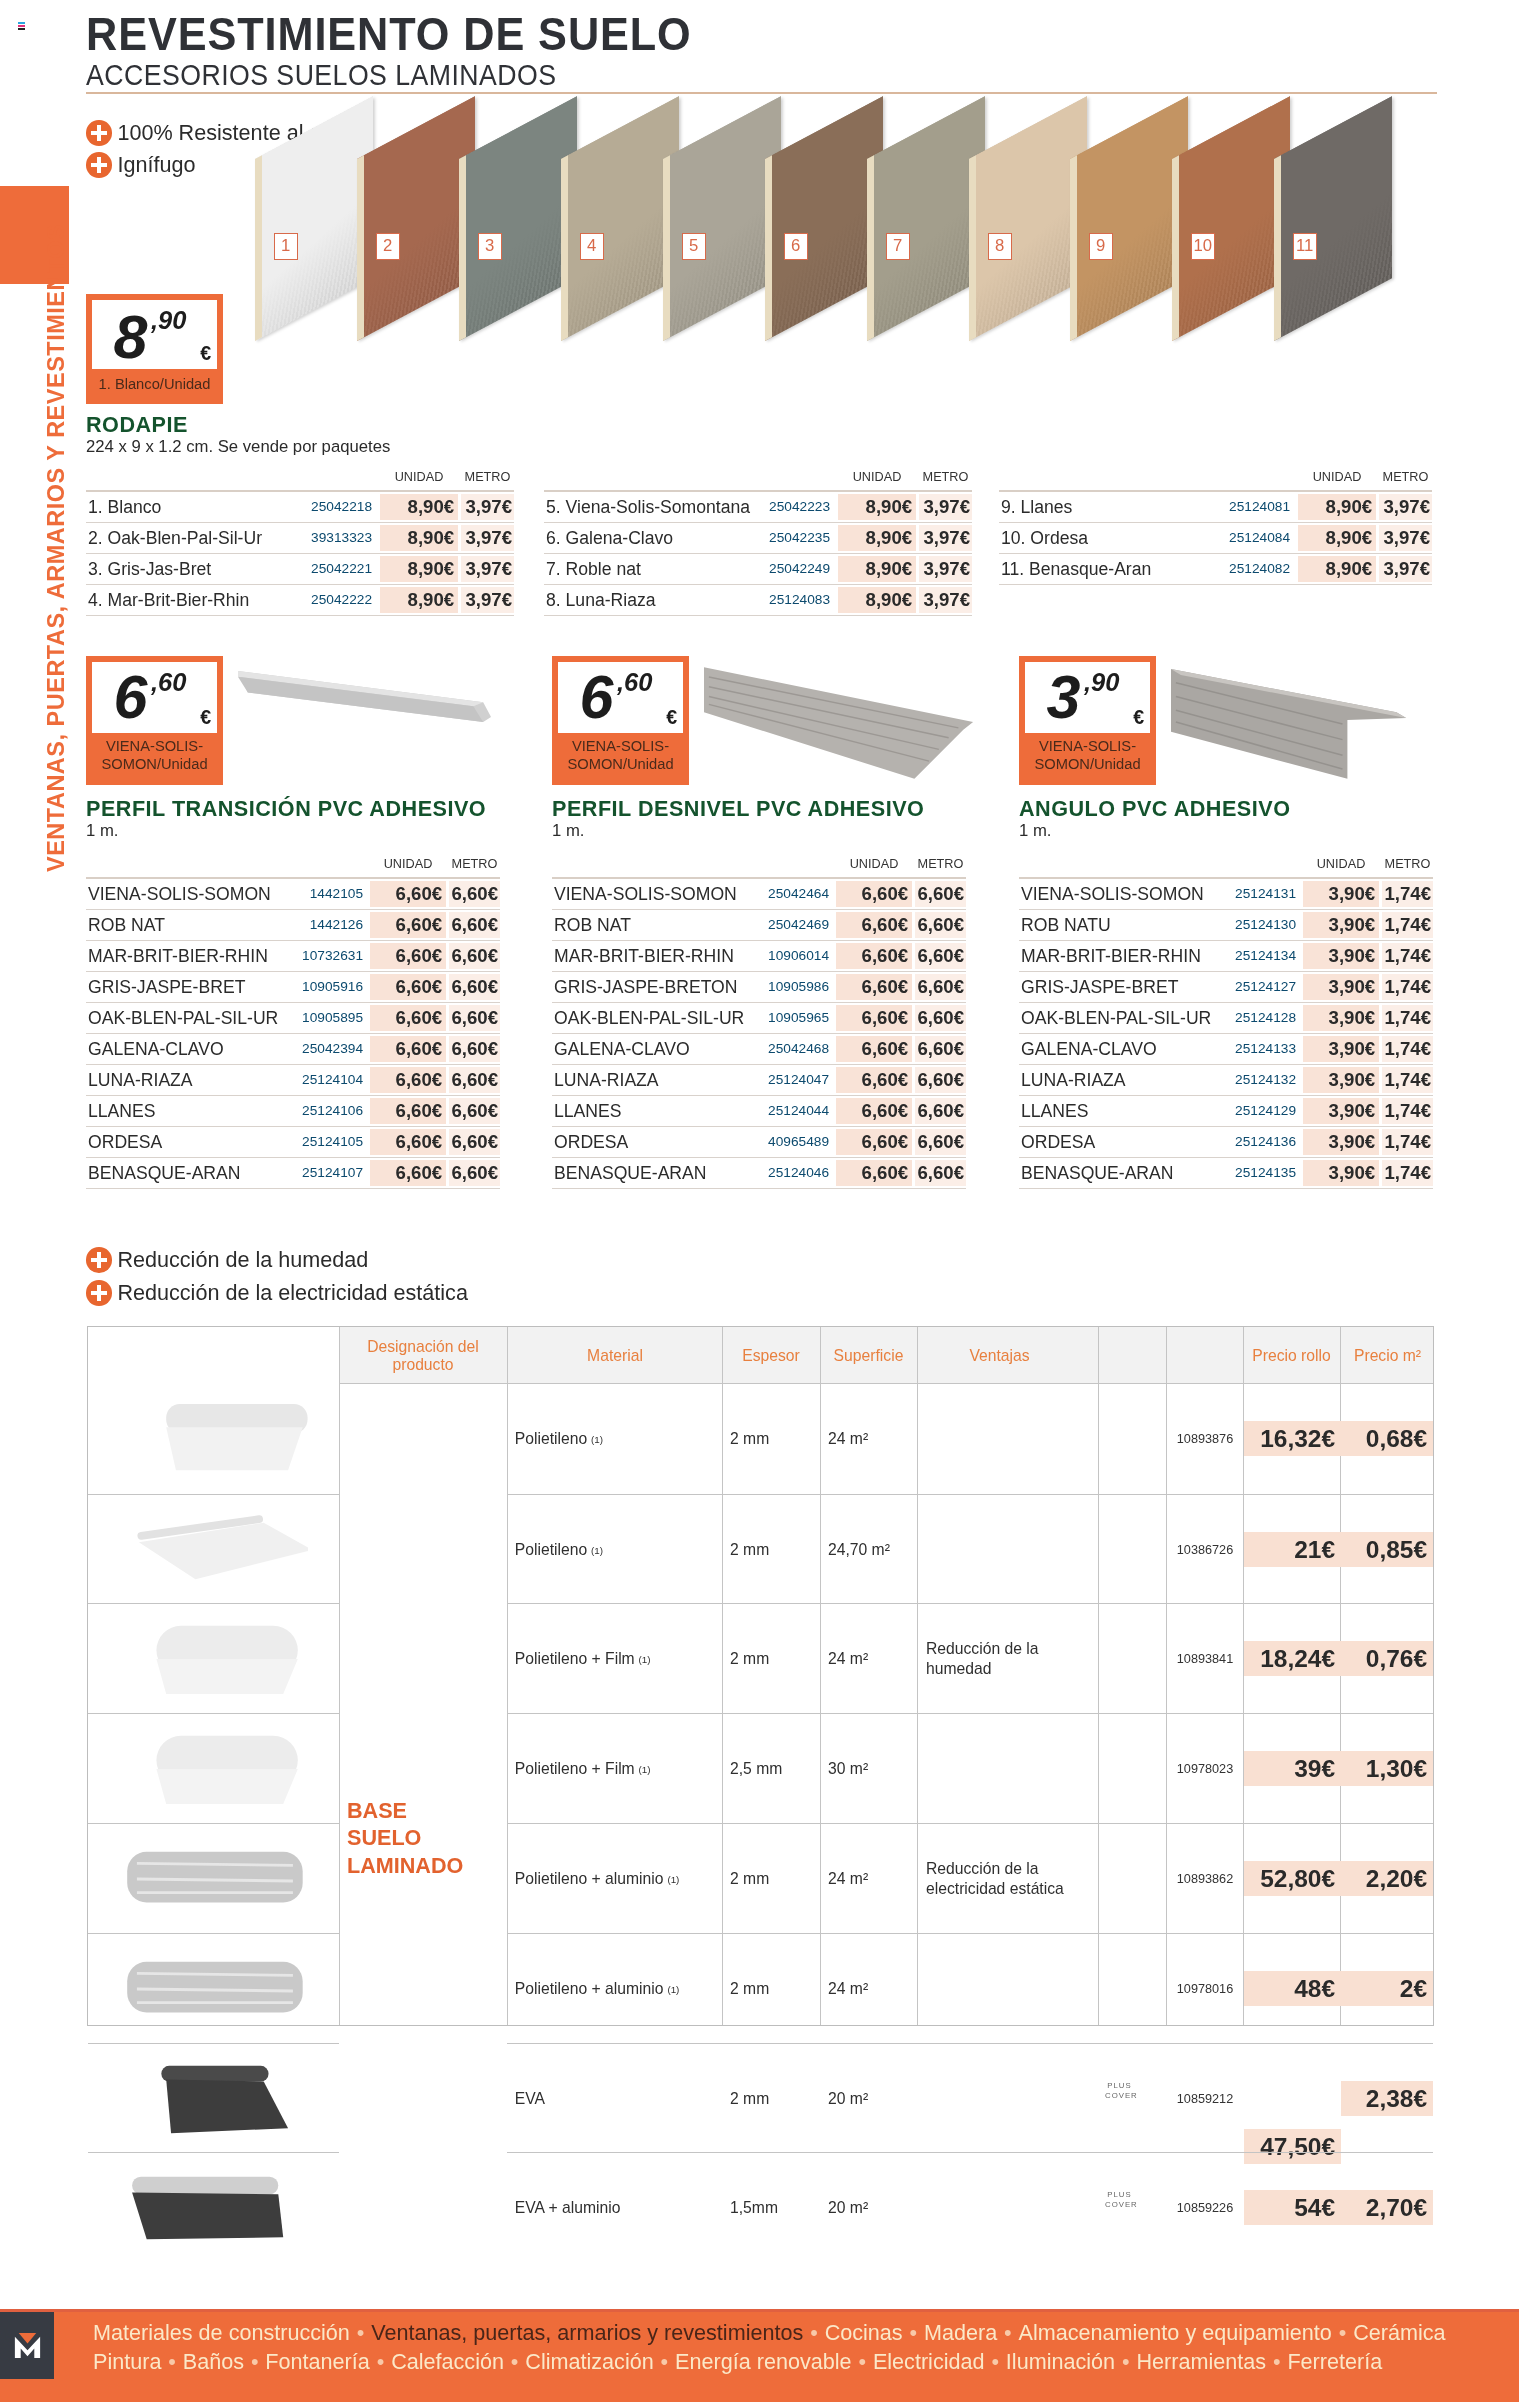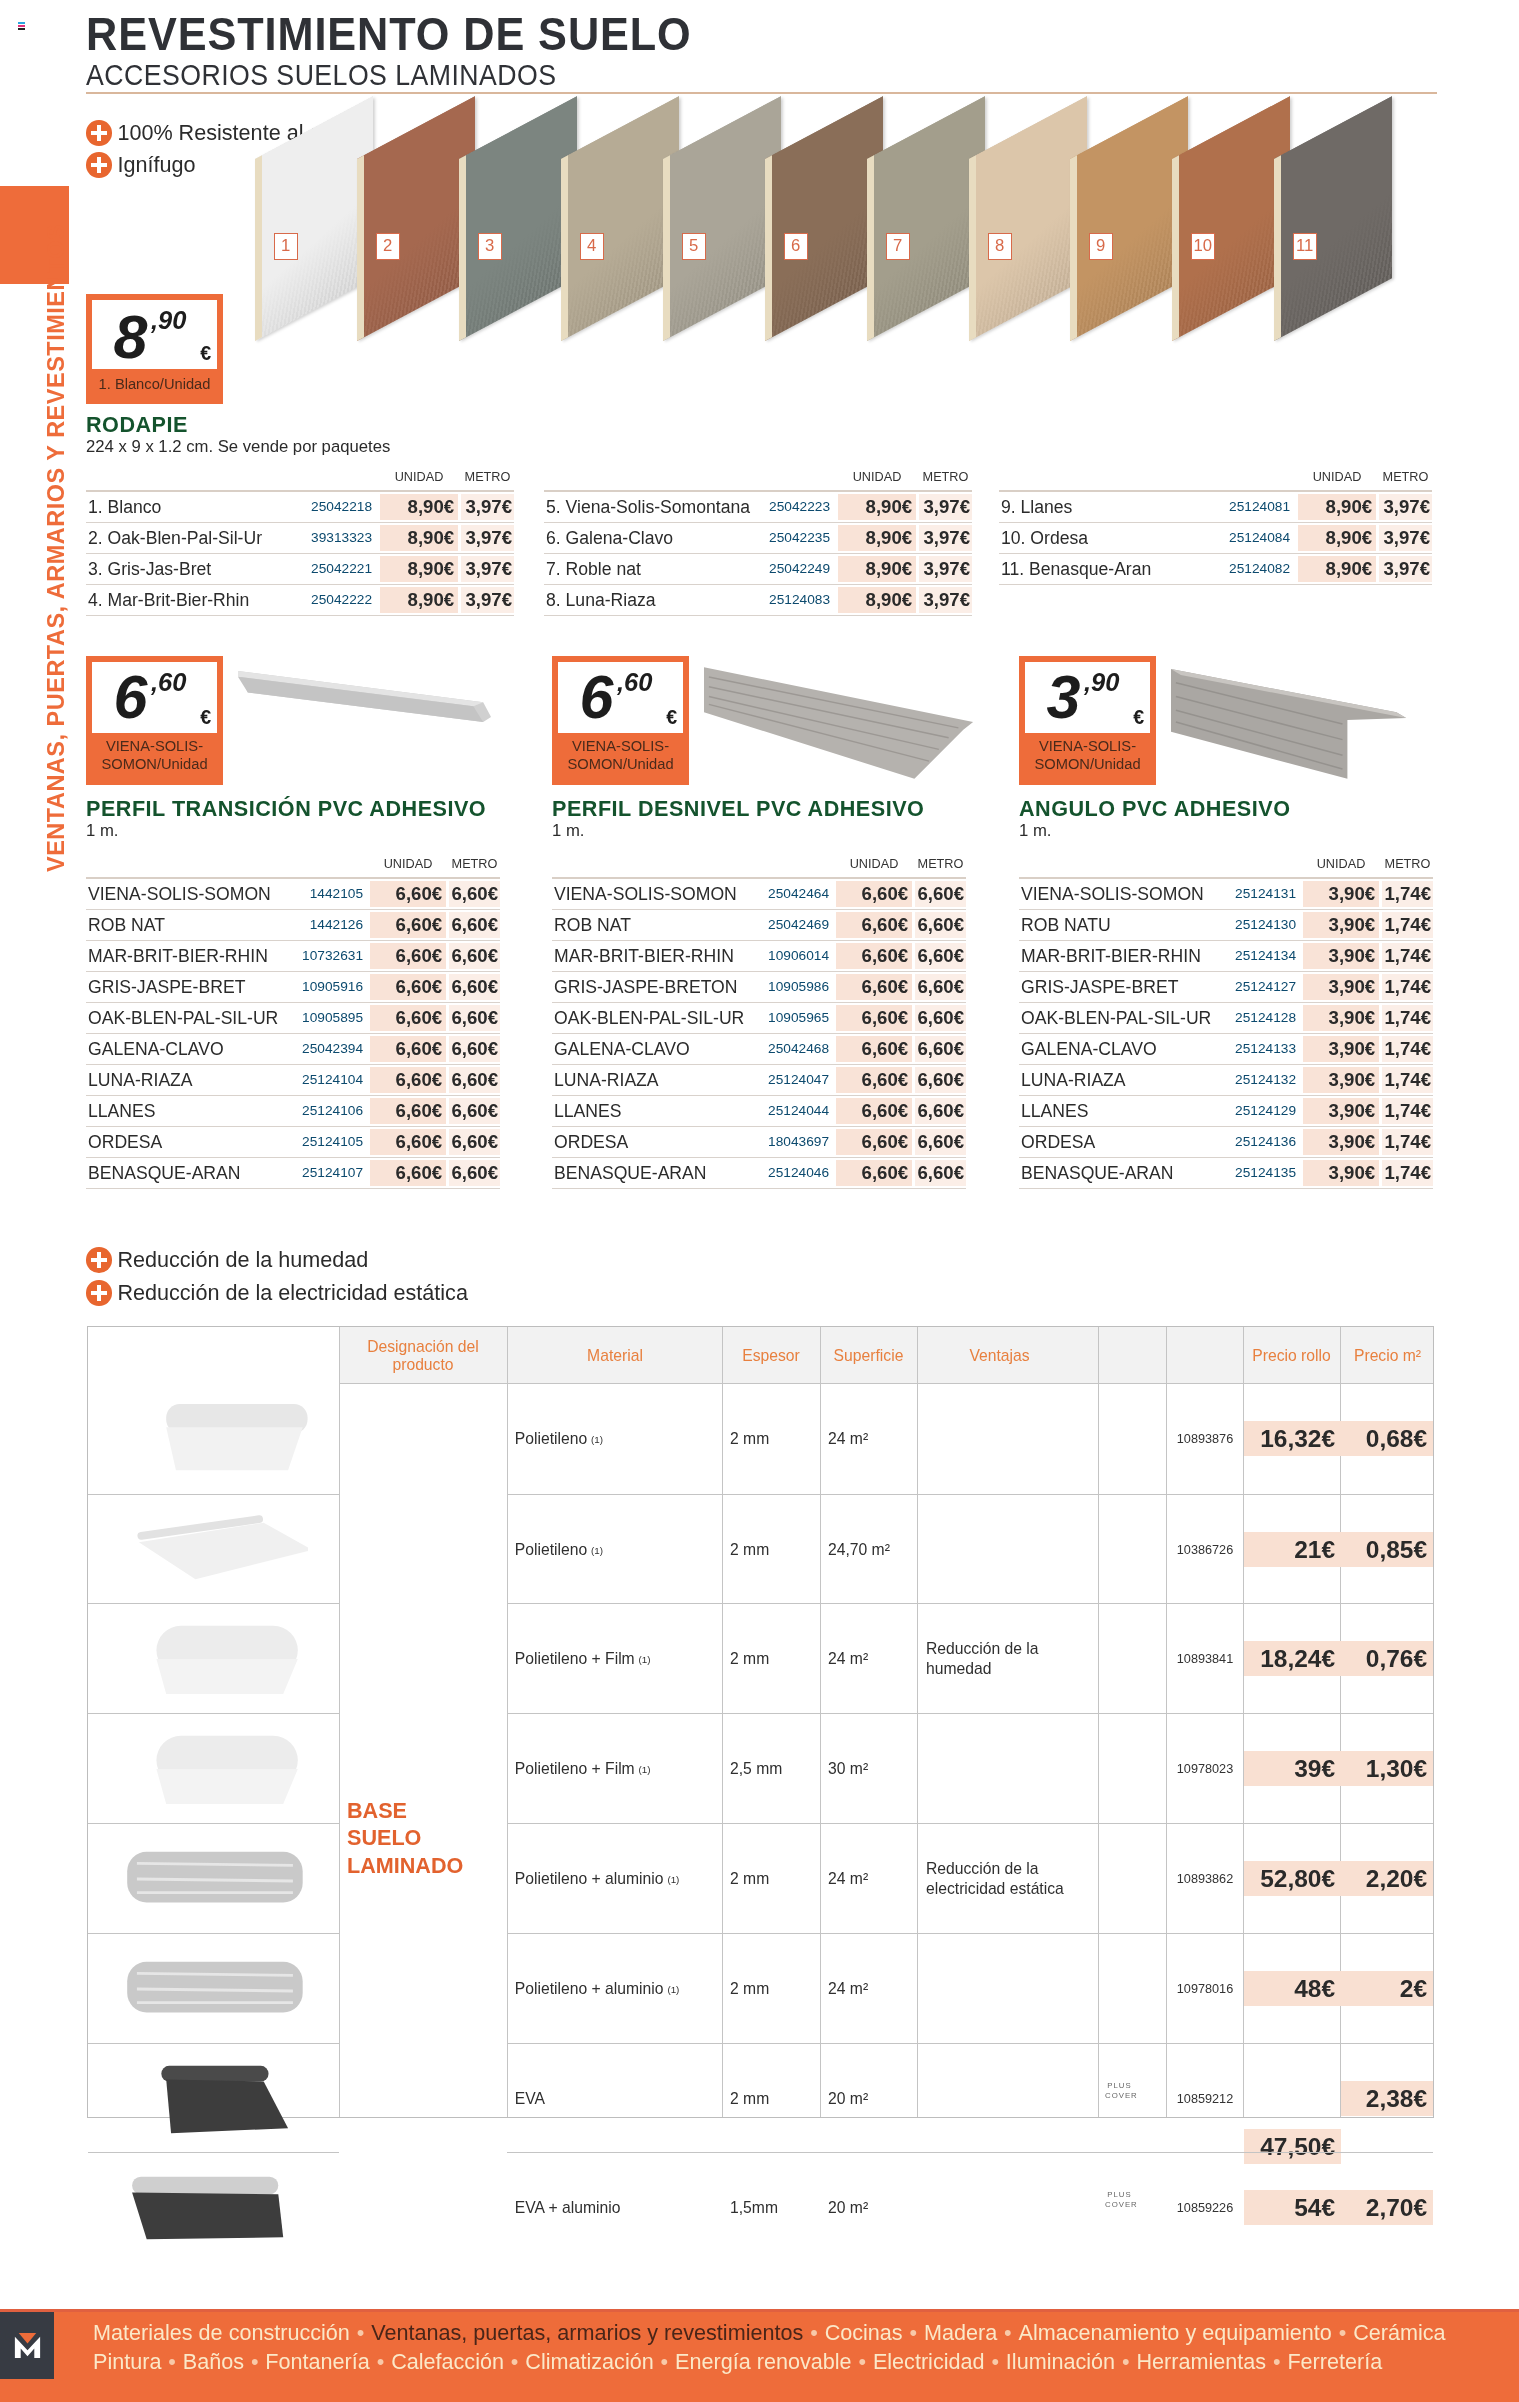--- a/index.html
+++ b/index.html
@@ -47,21 +47,21 @@
   .ptable .row { position: relative; height: 31px; border-bottom: 1.5px solid #d9d2cc; }
   .ptable .row .name { position: absolute; left: 2px; top: 5.9px; font-size: 17.6px; color: #2b2b2b; white-space: nowrap; }
   .ptable .row .ref { position: absolute; top: 7.8px; font-size: 13.7px; color: #0c4a6e; white-space: nowrap; }
   .ptable .row .u { position: absolute; top: 2px; height: 26.5px; background: #f9e3d7; font-size: 18.6px; font-weight: 700; color: #2a2a2a; text-align: right; line-height: 26.5px; padding-right: 3.9px; }
   .ptable .row .m { position: absolute; top: 2px; height: 26.5px; background: #fbeee7; font-size: 18.6px; font-weight: 700; color: #2a2a2a; text-align: right; line-height: 26.5px; padding-right: 2px; }
 
   
   .profile-img { position: absolute; }
 
   
-  .btable { left: 87px; top: 1326px; width: 1347px; height: 792px; border: 1.5px solid #bdbdbd; }
+  .btable { left: 87px; top: 1326px; width: 1347px; height: 700px; border: 1.5px solid #bdbdbd; }
   .btable .col { position: absolute; top: 0; bottom: 0; border-left: 1.5px solid #c4c4c4; }
   .btable .head { position: absolute; left: 0; right: 0; top: 0; height: 57px; background: #f2f2f2; border-bottom: 1.5px solid #c4c4c4; }
   .btable .head .imgcell { position: absolute; left: 0; top: 0; width: 251px; height: 57px; background: #fff; }
   .btable .head span { position: absolute; top: 0; height: 57px; display: flex; align-items: center; justify-content: center; text-align: center; font-size: 15.7px; color: #e8803f; line-height: 17.6px; }
   .btable .brow { position: absolute; height: 110px; border-top: 1.5px solid #c4c4c4; }
   .btable .cell { position: absolute; top: 0; height: 110px; display: flex; align-items: center; font-size: 15.7px; color: #2f2f2f; white-space: nowrap; }
   .btable .cell.ref { font-size: 12.7px; color: #333; justify-content: center; }
   .btable .cell.vent { font-size: 15.7px; white-space: normal; line-height: 19.6px; }
   .btable .price { position: absolute; top: 37px; height: 35px; background: #f9e0d2; font-size: 24.5px; font-weight: 700; color: #2a2a2a; display: flex; align-items: center; justify-content: flex-end; padding-right: 5.9px; }
   .btable .label-base { position: absolute; left: 259px; top: 470px; font-size: 21.6px; font-weight: 700; color: #e2622e; line-height: 27.4px; }
@@ -402,21 +402,21 @@
         <span class="m" style="left: 363px; width: 51px;">6,60€</span>
       </div>
       <div class="row">
         <span class="name">LLANES</span>
         <span class="ref" style="right: 137px;">25124044</span>
         <span class="u" style="left: 284px; width: 76px;">6,60€</span>
         <span class="m" style="left: 363px; width: 51px;">6,60€</span>
       </div>
       <div class="row">
         <span class="name">ORDESA</span>
-        <span class="ref" style="right: 137px;">18043697</span>
+        <span class="ref" style="right: 137px;">40965489</span>
         <span class="u" style="left: 284px; width: 76px;">6,60€</span>
         <span class="m" style="left: 363px; width: 51px;">6,60€</span>
       </div>
       <div class="row">
         <span class="name">BENASQUE-ARAN</span>
         <span class="ref" style="right: 137px;">25124046</span>
         <span class="u" style="left: 284px; width: 76px;">6,60€</span>
         <span class="m" style="left: 363px; width: 51px;">6,60€</span>
       </div>
     </div>

